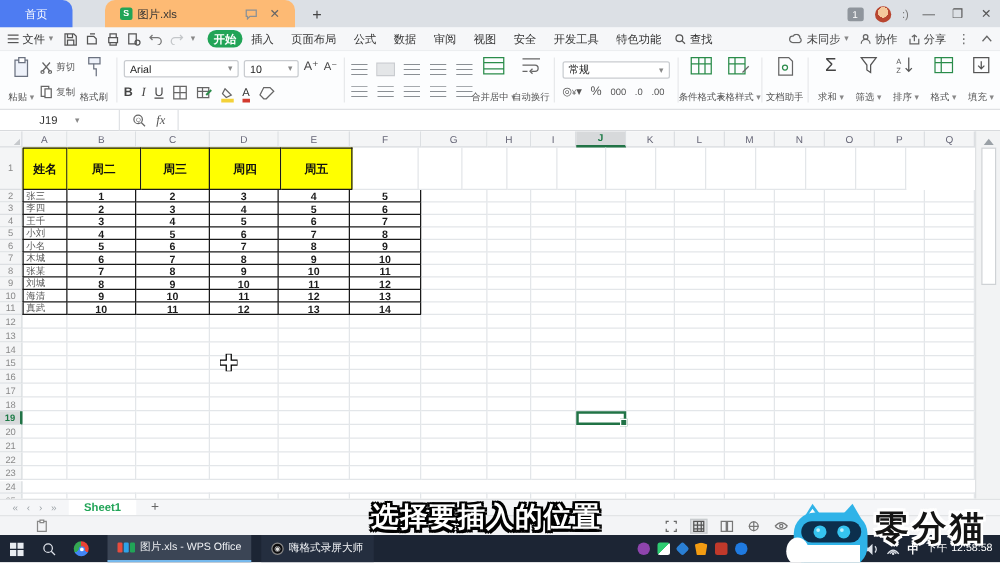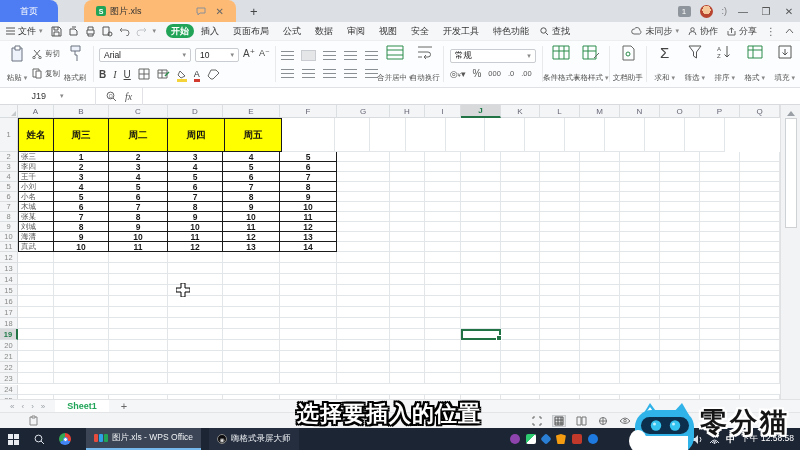--- a/index.html
+++ b/index.html
@@ -422,22 +422,22 @@
         <div class="g-ch" style="width: 40px;">L</div>
         <div class="g-ch" style="width: 40px;">M</div>
         <div class="g-ch" style="width: 40px;">N</div>
         <div class="g-ch" style="width: 40px;">O</div>
         <div class="g-ch" style="width: 40px;">P</div>
         <div class="g-ch" style="width: 40px;">Q</div>
       </div>
       <div class="g-row r1" style="height: 34px;">
         <div class="g-rh">1</div>
         <div class="g-cell tb first th" style="width: 36px;">姓名</div>
+        <div class="g-cell tb th" style="width: 59px;">周二</div>
         <div class="g-cell tb th" style="width: 55px;">周三</div>
-        <div class="g-cell tb th" style="width: 59px;">周二</div>
         <div class="g-cell tb th" style="width: 57px;">周四</div>
         <div class="g-cell tb th" style="width: 57px;">周五</div>
         <div class="g-cell" style="width: 53px;"></div>
         <div class="g-cell" style="width: 35px;"></div>
         <div class="g-cell" style="width: 36px;"></div>
         <div class="g-cell" style="width: 40px;"></div>
         <div class="g-cell" style="width: 39px;"></div>
         <div class="g-cell" style="width: 40px;"></div>
         <div class="g-cell" style="width: 40px;"></div>
         <div class="g-cell" style="width: 40px;"></div>

